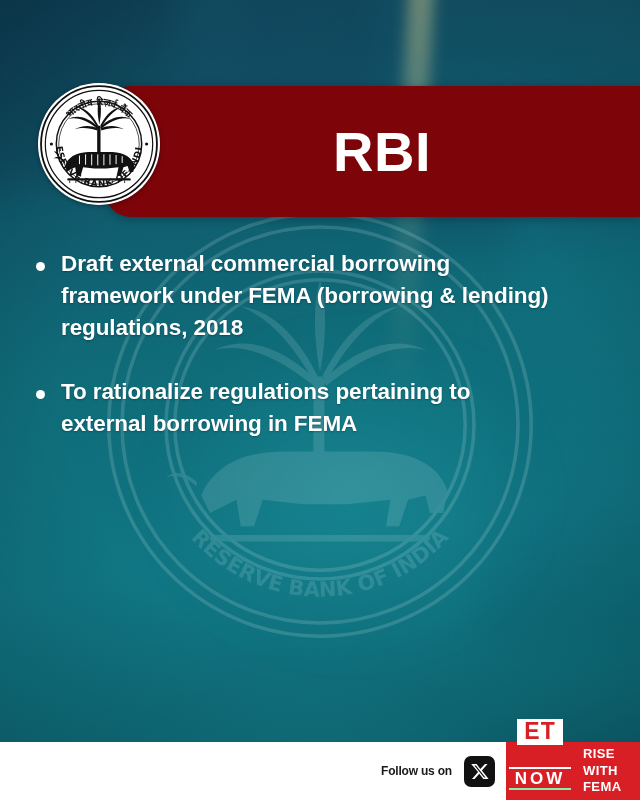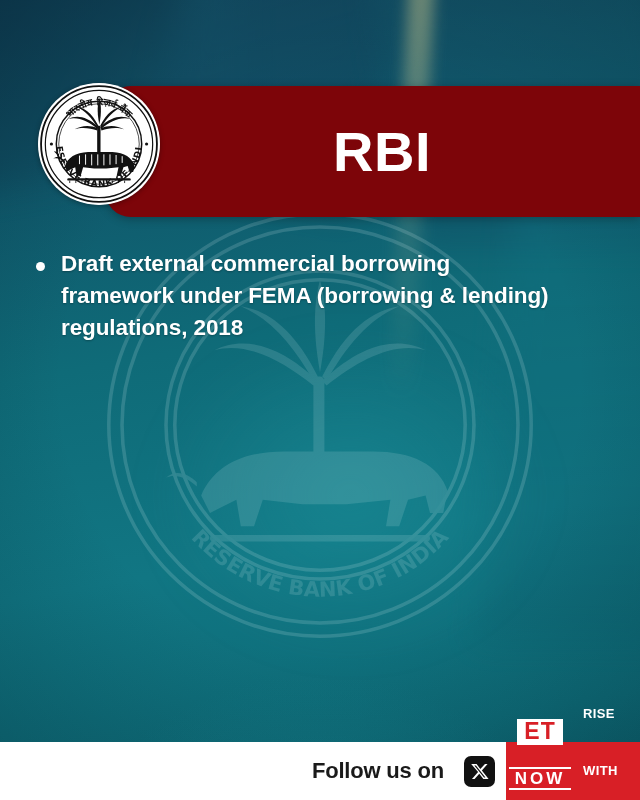--- a/index.html
+++ b/index.html
@@ -142,23 +142,23 @@
     align-items: center;
     justify-content: flex-end;
   }
   .footer-inner {
     display: flex;
     align-items: center;
     height: 100%;
   }
   .follow-text {
     color: #1a1a1a;
-    font-size: 22px;
-    font-weight: bold;
-    margin-right: 20px;
+    font-size: 12px;
+    font-weight: bold;
+    margin-right: 12px;
     letter-spacing: -0.2px;
   }
   .x-icon {
     width: 31px; height: 31px;
     border-radius: 7px;
     background: #111111;
     display: flex; align-items: center; justify-content: center;
     margin-right: 11px;
   }
   .x-icon svg { width: 19px; height: 19px; display: block; }
@@ -197,21 +197,21 @@
     padding: 1px 7px 2px 7px;
     margin-bottom: 2px;
   }
   .now-row {
     color: #ffffff;
     font-size: 17px;
     font-weight: bold;
     line-height: 1;
     letter-spacing: 3px;
     border-top: 2px solid #ffffff;
-    border-bottom: 2px solid #ffffff;
+    border-bottom: 2px solid #86efac;
     padding: 1px 2px;
     margin-bottom: 2px;
     width: 100%;
     text-align: center;
     box-sizing: border-box;
   }
   .domain-row {
     background: #ffffff;
     color: #111111;
     font-size: 10px;
@@ -228,21 +228,20 @@
     color: #ffffff;
     font-size: 13px;
     font-weight: bold;
     line-height: 1.28;
     letter-spacing: .4px;
     display: flex;
     flex-direction: column;
     justify-content: center;
     padding-left: 9px;
     box-sizing: border-box;
-    gap: 40px;
   }
 </style>
 </head>
 <body>
 
 <div id="card">
 
   <div class="bg-base">
     <div class="bg-shape bg-s1"></div>
     <div class="bg-shape bg-s2"></div>
@@ -356,20 +355,24 @@
           <path d="M132 160 L132 164"></path>
         <path d="M142 160 L142 164"></path>
       </g>
     </svg>
   </div>
 
   <div class="bullets">
     <div class="bullet-item">
       <span class="bullet-dot"></span>
       <span class="bullet-text">Draft external commercial borrowing framework under FEMA (borrowing &amp; lending) regulations, 2018</span>
+    </div>
+    <div class="bullet-item">
+      <span class="bullet-dot"></span>
+      <span class="bullet-text">To rationalize regulations pertaining to external borrowing in FEMA</span>
     </div>
   </div>
 
   <div class="footer">
     <div class="footer-inner">
       <span class="follow-text">Follow us on</span>
 
       <span class="x-icon">
         <svg viewBox="0 0 24 24" xmlns="http://www.w3.org/2000/svg">
           <path fill="#ffffff" d="M18.9 2.5h3.3l-7.2 8.3L23.5 21.5h-6.6l-5.2-6.8-5.9 6.8H2.5l7.7-8.8L1.5 2.5h6.8l4.7 6.2 5.9-6.2Zm-1.2 17h1.8L7.4 4.4H5.4l12.3 15.1Z"></path>

